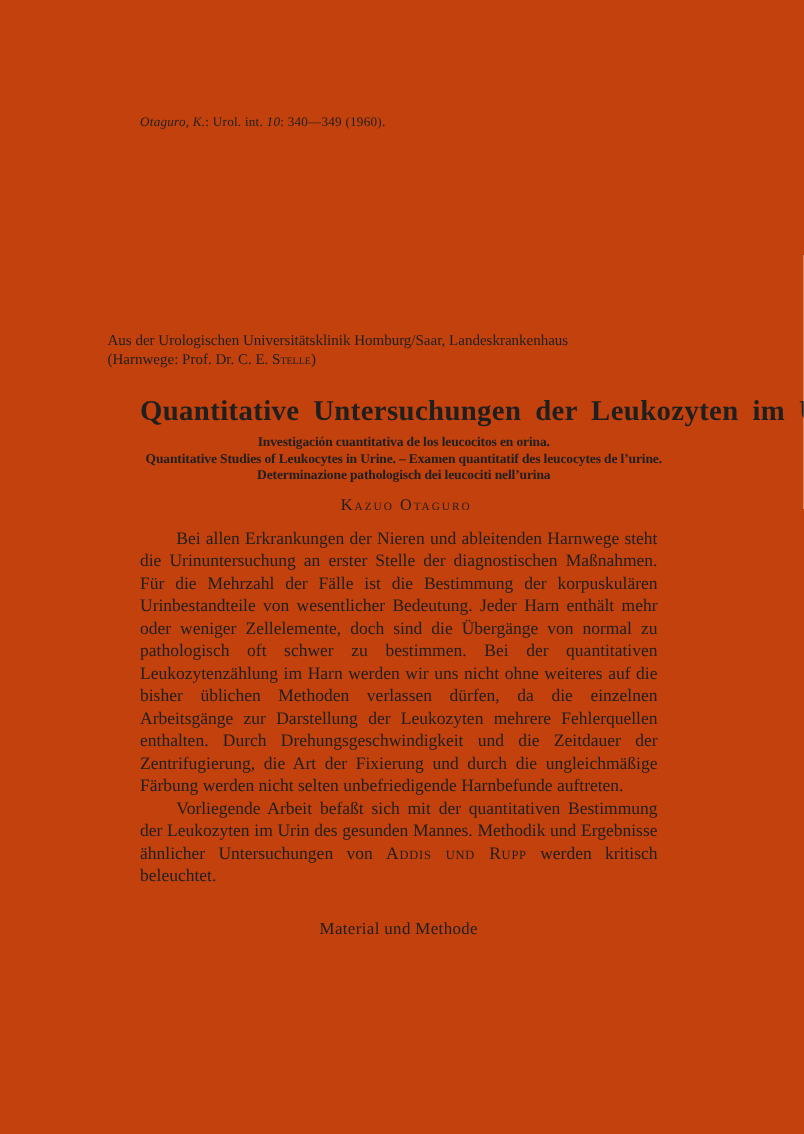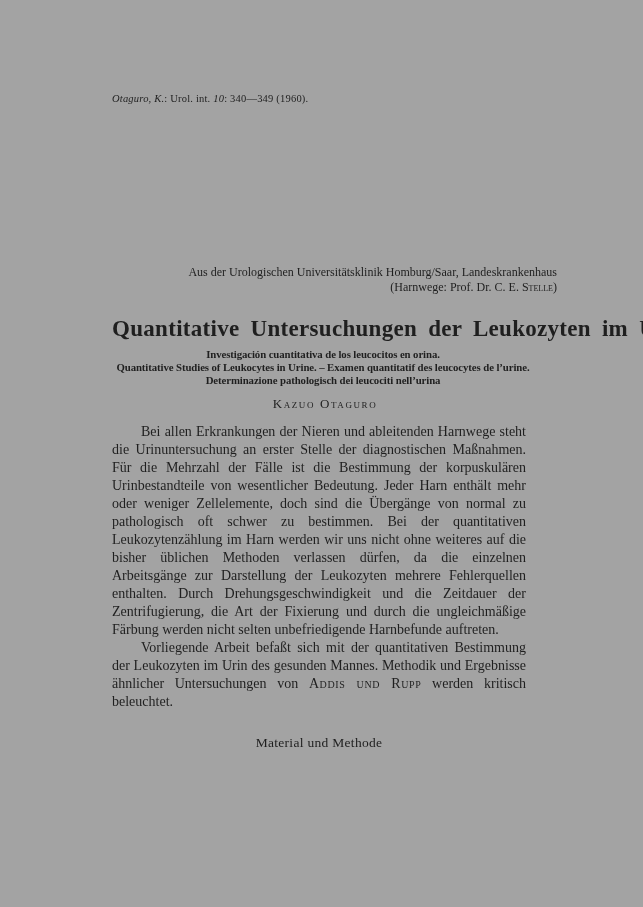--- a/index.html
+++ b/index.html
@@ -4,21 +4,21 @@
 <style>
   html, body {
     margin: 0;
     padding: 0;
     background: #ffffff;
   }
   .page {
     position: relative;
     width: 643px;
     height: 907px;
-    background: #a3a3a3;
+    background: #c2410c;
     font-family: "Liberation Serif", serif;
     color: #1f1f1f;
     overflow: hidden;
   }
   .it { font-style: italic; }
   .sc { font-variant: small-caps; }
 
   .citation {
     position: absolute;
     left: 112px;
@@ -26,21 +26,21 @@
     font-size: 10.5px;
     letter-spacing: 0.2px;
     white-space: nowrap;
   }
 
   .institution {
     position: absolute;
     left: 86px;
     top: 265px;
     width: 471px;
-    text-align: right;
+    text-align: left;
     font-size: 12px;
     line-height: 15px;
   }
 
   .title {
     position: absolute;
     left: 112px;
     top: 316px;
     width: 430px;
     margin: 0;

